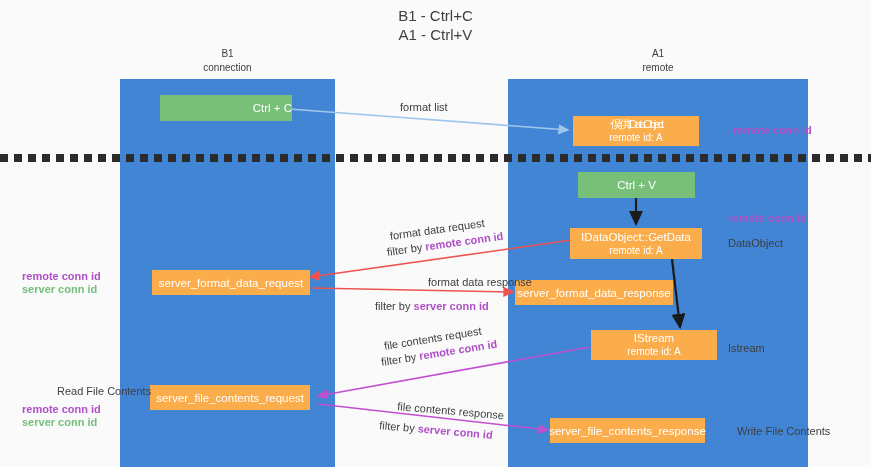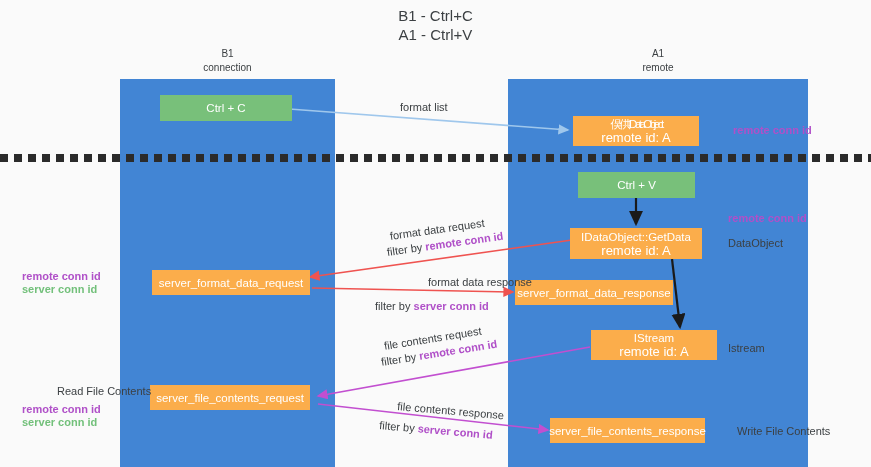--- a/index.html
+++ b/index.html
@@ -29,21 +29,21 @@
 
   
   .node{
     position:absolute;
     display:flex;flex-direction:column;align-items:center;justify-content:center;
     text-align:center;color:#ffffff;font-size:11.5px;line-height:14px;
     box-sizing:border-box;
   }
   .node.green{background:#78c07a;}
   .node.orange{background:#fbad4b;}
-  .node .l2{font-size:13px;}
+  .node .l2{font-size:10px;}
   .garbled{letter-spacing:-2.5px;}
 
   
   .lbl{position:absolute;font-size:11px;line-height:14px;color:#3c4043;white-space:nowrap;}
   .lbl.purple{color:#b050c8;font-weight:bold;}
   .lbl.green{color:#72c07a;font-weight:bold;}
 
   
   .elabel{
     position:absolute;font-size:11px;line-height:14px;white-space:nowrap;color:#3c4043;
@@ -106,21 +106,21 @@
 
     <line x1="672" y1="259" x2="680" y2="327" stroke="#1a1a1a" stroke-width="2.2" marker-end="url(#ar-blk)"></line>
 
     <line x1="590" y1="347" x2="318" y2="396" stroke="#c24fd0" stroke-width="1.6" marker-end="url(#ar-mag)"></line>
 
     <line x1="318" y1="404" x2="548" y2="430" stroke="#c24fd0" stroke-width="1.6" marker-end="url(#ar-mag)"></line>
   </svg>
 
   <div class="sep"></div>
 
-  <div class="node green" style="left:160px;top:95px;width:132px;height:26px;">
+  <div class="node green" style="left:160px;top:95px;width:132px;height:26px;align-items:flex-end;">
     <div>Ctrl + C</div>
   </div>
 
   <div class="node orange" style="left:573px;top:116px;width:126px;height:30px;">
     <div class="garbled">俣供IDataObject</div>
     <div class="l2">remote id: A</div>
   </div>
 
   <div class="node green" style="left:578px;top:172px;width:117px;height:26px;">
     <div>Ctrl + V</div>

